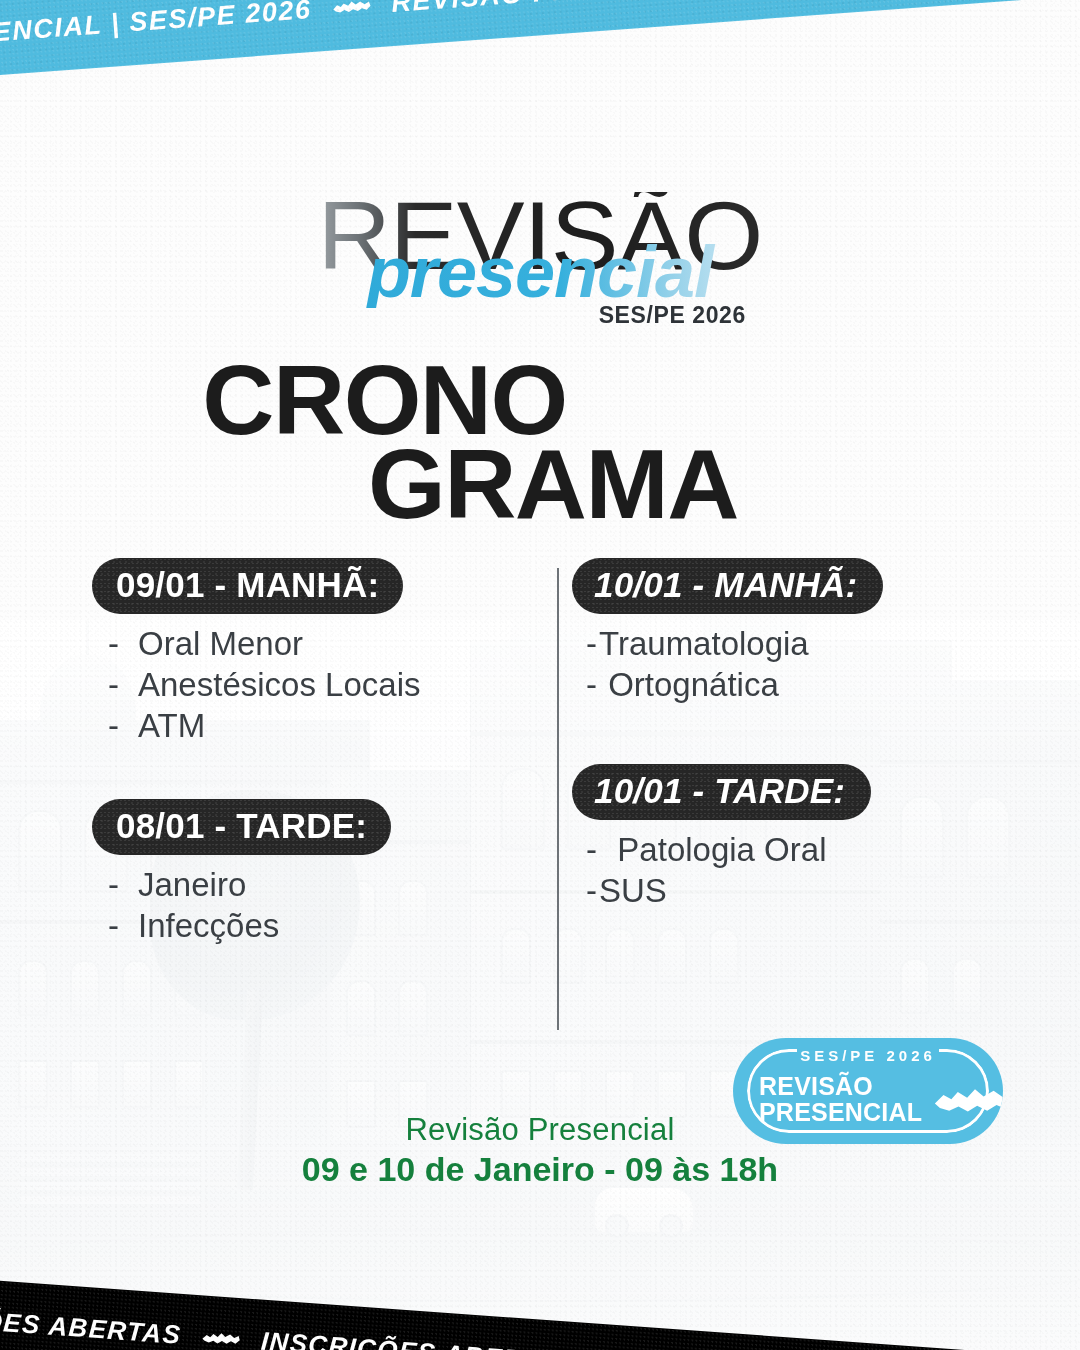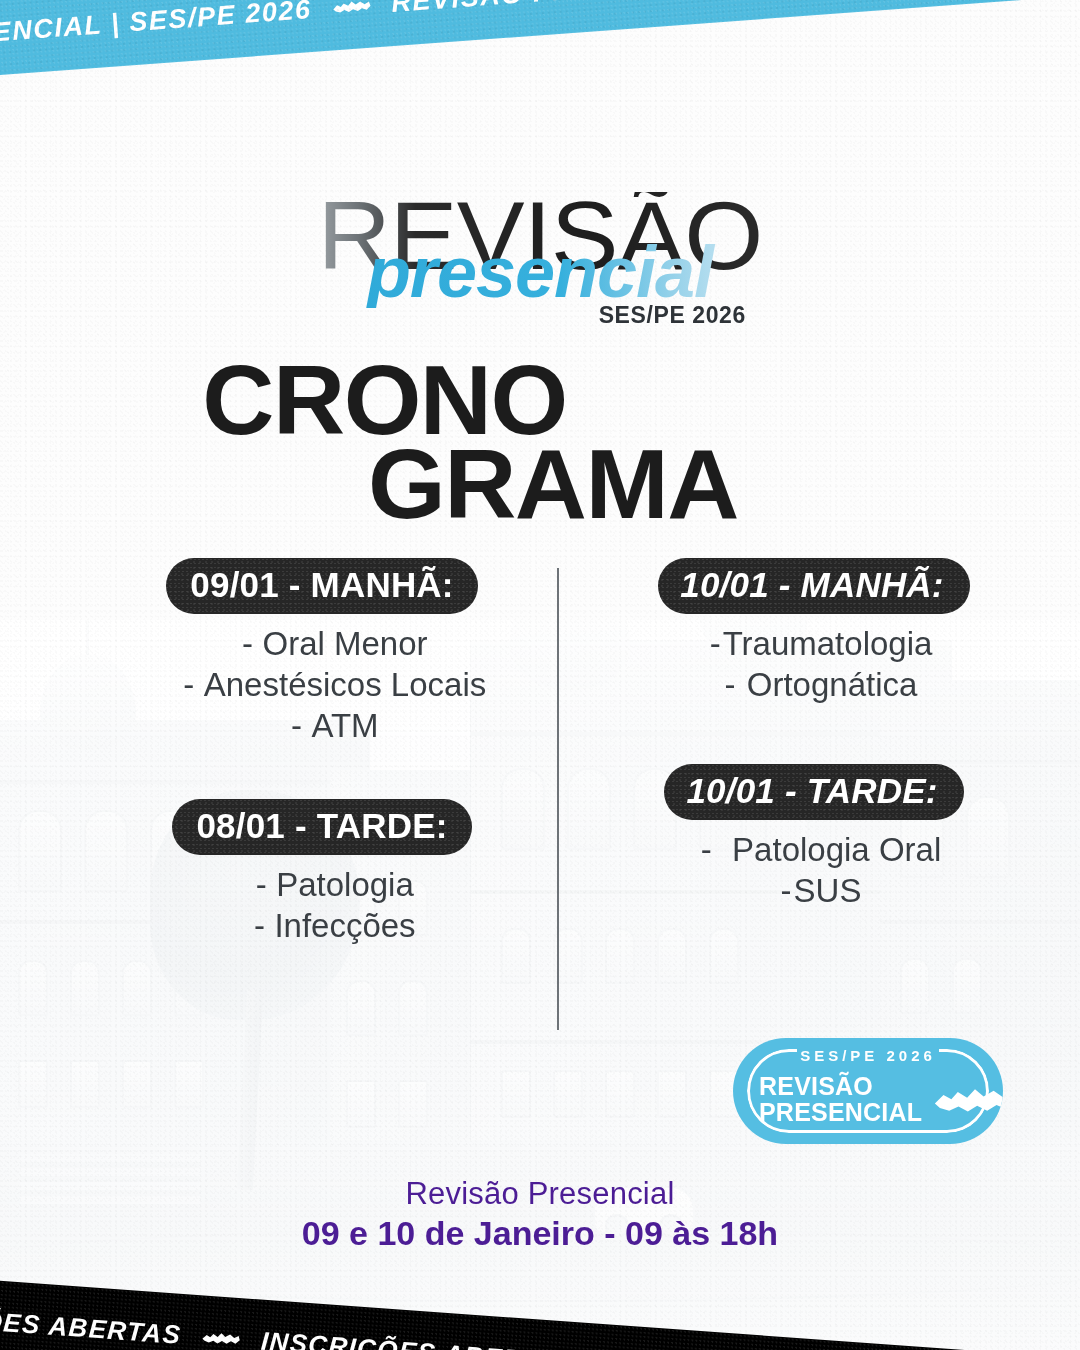--- a/index.html
+++ b/index.html
@@ -107,22 +107,22 @@
     font-weight:700;line-height:.86;}
   .title span{display:block;font-size:98px;letter-spacing:-1.5px;transform:scaleX(1.02);}
   .title .l1{margin-left:196px;}
   .title .l2{margin-left:360px;}
 
   
   .divider{position:absolute;left:557px;top:568px;width:2px;height:462px;background:#555b60;opacity:.85;}
   .cols{position:absolute;left:0;right:0;top:558px;}
   .col{position:absolute;}
   .col-left{left:92px;width:460px;}
-  .col-right{left:604px;width:420px;}
-  .block{margin-bottom:8px;text-align:center;}
+  .col-right{left:572px;width:420px;}
+  .block{margin-bottom:8px;}
   .pill{display:inline-block;background:#262626;color:#ffffff;border-radius:34px;
     padding:7px 24px 9px;font-size:35px;font-weight:700;letter-spacing:.2px;position:relative;overflow:hidden;}
   .pill.ital{font-style:italic;padding:7px 26px 9px 22px;}
   .pill:after{content:"";position:absolute;inset:0;opacity:.22;pointer-events:none;
     background-image:radial-gradient(circle at 25% 35%,rgba(255,255,255,.45) 0 1px,transparent 1px),
                      radial-gradient(circle at 72% 66%,rgba(255,255,255,.3) 0 1px,transparent 1px);
     background-size:4px 4px,6px 6px;}
   .items{list-style:none;margin:6px 0 0;padding:0;}
   .items li{font-size:33px;color:#3a3f44;line-height:1.24;white-space:nowrap;}
   .items li .dash{display:inline-block;color:#3a3f44;}
@@ -141,21 +141,21 @@
     -webkit-mask-image:linear-gradient(#000,#000);}
   .seal-ring-cut{position:absolute;left:64px;top:2px;width:142px;height:22px;background:#55bee2;}
   .seal-ses{position:absolute;left:0;right:0;top:9px;text-align:center;color:#ffffff;
     font-size:15px;font-weight:700;letter-spacing:4px;}
   .seal-body{position:absolute;left:26px;top:36px;right:22px;display:flex;align-items:center;gap:10px;}
   .seal-txt{color:#ffffff;font-weight:700;font-size:25px;line-height:1.02;letter-spacing:.2px;}
   .seal-map{width:86px;height:44px;flex:0 0 auto;}
   .seal-map svg{display:block;width:100%;height:100%;}
 
   
-  .footer{position:absolute;left:0;right:0;top:1176px;text-align:center;color:#4c1d95;}
+  .footer{position:absolute;left:0;right:0;top:1112px;text-align:center;color:#15803d;}
   .footer .f1{font-size:31px;font-weight:400;letter-spacing:.2px;}
   .footer .f2{font-size:34px;font-weight:700;margin-top:2px;letter-spacing:0;}
 </style>
 </head>
 <body>
 
 <div class="poster">
 
   <div class="bg-wrap">
     <div class="bg-sky"></div>
@@ -301,21 +301,21 @@
           <li><span class="dash">-</span><span>Anestésicos Locais</span></li>
           <li><span class="dash">-</span><span>ATM</span></li>
         </ul>
       </div>
 
       <div class="gap-left"></div>
 
       <div class="block">
         <div class="pill">08/01 - TARDE:</div>
         <ul class="items">
-          <li><span class="dash">-</span><span>Patologia</span></li>
+          <li><span class="dash">-</span><span>Janeiro</span></li>
           <li><span class="dash">-</span><span>Infecções</span></li>
         </ul>
       </div>
     </div>
 
     <div class="col col-right">
       <div class="block">
         <div class="pill ital">10/01 - MANHÃ:</div>
         <ul class="items">
           <li><span class="dash">-</span><span>Traumatologia</span></li>

